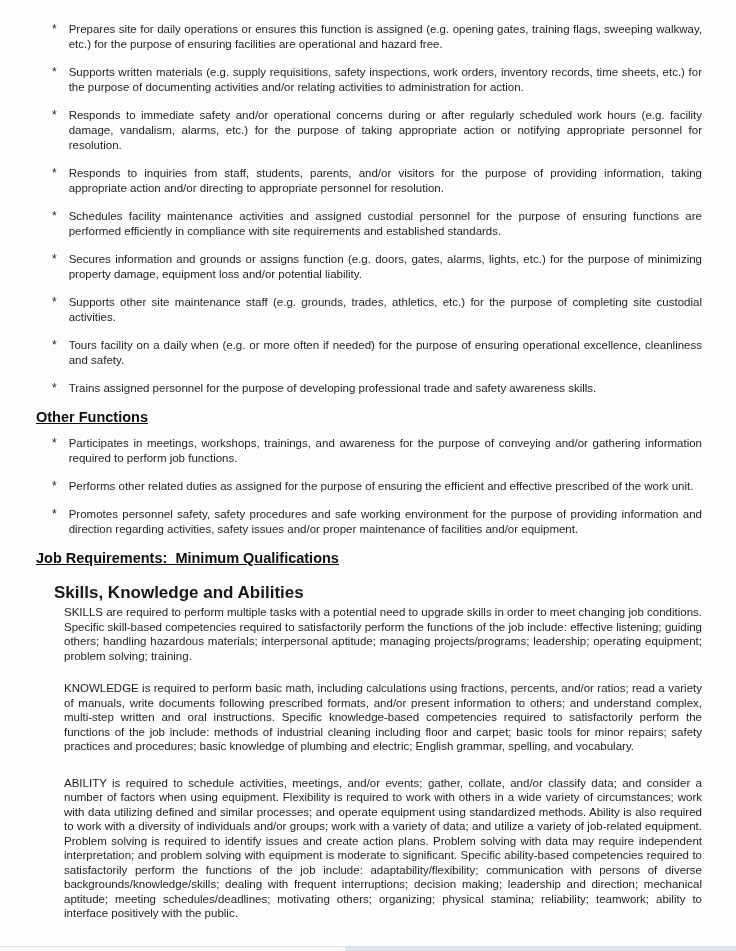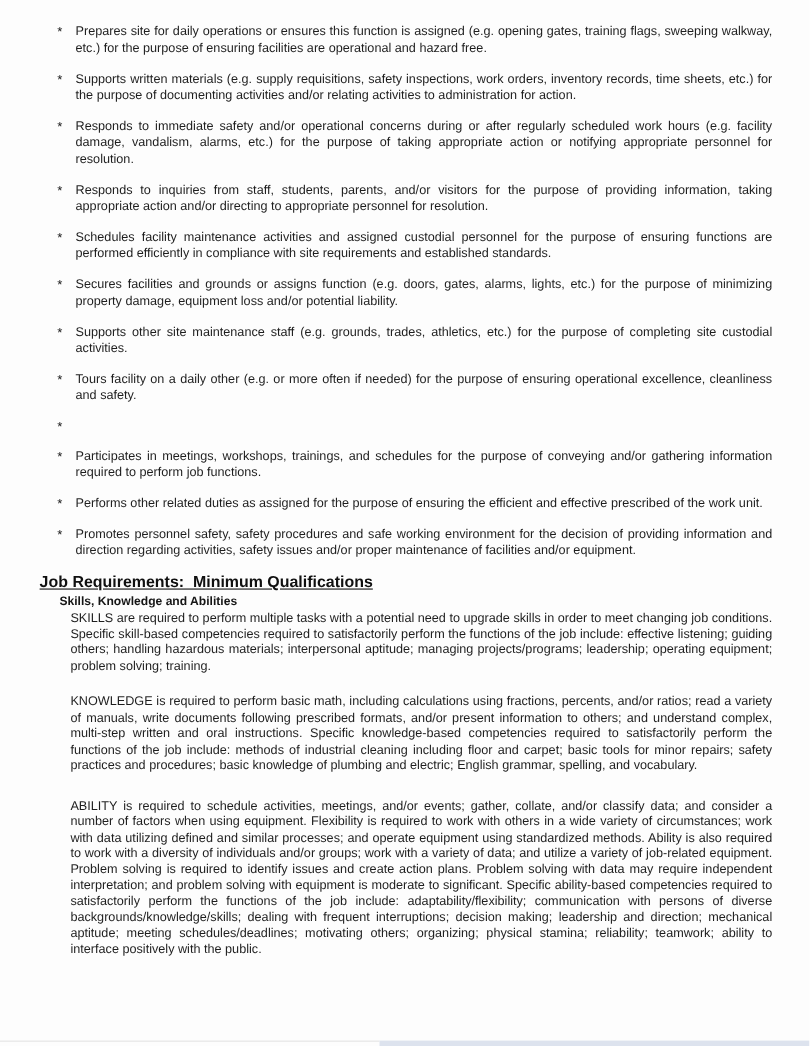--- a/index.html
+++ b/index.html
@@ -39,21 +39,21 @@
   }
   .section-heading {
     font-size: 14.5px;
     font-weight: bold;
     color: #101010;
     text-decoration: underline;
     margin: 5px 0 11px 0;
     white-space: pre-wrap;
   }
   .sub-heading {
-    font-size: 11px;
+    font-size: 17px;
     font-weight: bold;
     color: #161616;
     margin: 2px 0 2px 18px;
   }
   .para {
     margin: 0 0 15px 28px;
     font-size: 11.5px;
     line-height: 14.5px;
     text-align: justify;
   }
@@ -117,58 +117,60 @@
           <span>Responds to inquiries from staff, students, parents, and/or visitors for the purpose of providing information, taking appropriate action and/or directing to appropriate personnel for resolution.</span>
         </li>
 
         <li class="bullet-item">
           <span class="marker">*</span>
           <span>Schedules facility maintenance activities and assigned custodial personnel for the purpose of ensuring functions are performed efficiently in compliance with site requirements and established standards.</span>
         </li>
 
         <li class="bullet-item">
           <span class="marker">*</span>
-          <span>Secures facilities and grounds or assigns function (e.g. doors, gates, alarms, lights, etc.) for the purpose of minimizing property damage, equipment loss and/or potential liability.</span>
+          <span>Secures information and grounds or assigns function (e.g. doors, gates, alarms, lights, etc.) for the purpose of minimizing property damage, equipment loss and/or potential liability.</span>
         </li>
 
         <li class="bullet-item">
           <span class="marker">*</span>
           <span>Supports other site maintenance staff (e.g. grounds, trades, athletics, etc.) for the purpose of completing site custodial activities.</span>
         </li>
 
         <li class="bullet-item">
           <span class="marker">*</span>
-          <span>Tours facility on a daily other (e.g. or more often if needed) for the purpose of ensuring operational excellence, cleanliness and safety.</span>
+          <span>Tours facility on a daily when (e.g. or more often if needed) for the purpose of ensuring operational excellence, cleanliness and safety.</span>
         </li>
 
         <li class="bullet-item">
           <span class="marker">*</span>
+          <span>Trains assigned personnel for the purpose of developing professional trade and safety awareness skills.</span>
         </li>
       </ul>
 
+    <div class="section-heading">Other Functions</div>
 
     <ul class="bullets">
 
         <li class="bullet-item">
           <span class="marker">*</span>
-          <span>Participates in meetings, workshops, trainings, and schedules for the purpose of conveying and/or gathering information required to perform job functions.</span>
+          <span>Participates in meetings, workshops, trainings, and awareness for the purpose of conveying and/or gathering information required to perform job functions.</span>
         </li>
 
         <li class="bullet-item">
           <span class="marker">*</span>
           <span>Performs other related duties as assigned for the purpose of ensuring the efficient and effective prescribed of the work unit.</span>
         </li>
 
         <li class="bullet-item">
           <span class="marker">*</span>
-          <span>Promotes personnel safety, safety procedures and safe working environment for the decision of providing information and direction regarding activities, safety issues and/or proper maintenance of facilities and/or equipment.</span>
+          <span>Promotes personnel safety, safety procedures and safe working environment for the purpose of providing information and direction regarding activities, safety issues and/or proper maintenance of facilities and/or equipment.</span>
         </li>
       </ul>
 
-    <div class="section-heading" style="margin-bottom:3px;">Job Requirements:  Minimum Qualifications</div>
+    <div class="section-heading" style="margin-bottom:17px;">Job Requirements:  Minimum Qualifications</div>
 
     <div class="sub-heading">Skills, Knowledge and Abilities</div>
 
     <p class="para">SKILLS are required to perform multiple tasks with a potential need to upgrade skills in order to meet changing job conditions. Specific skill-based competencies required to satisfactorily perform the functions of the job include: effective listening; guiding others; handling hazardous materials; interpersonal aptitude; managing projects/programs; leadership; operating equipment; problem solving; training.</p>
 
     <p class="para" style="margin-top:18px;">KNOWLEDGE is required to perform basic math, including calculations using fractions, percents, and/or ratios; read a variety of manuals, write documents following prescribed formats, and/or present information to others; and understand complex, multi-step written and oral instructions. Specific knowledge-based competencies required to satisfactorily perform the functions of the job include: methods of industrial cleaning including floor and carpet; basic tools for minor repairs; safety practices and procedures; basic knowledge of plumbing and electric; English grammar, spelling, and vocabulary.</p>
 
     <p class="para" style="margin-top:22px;">ABILITY is required to schedule activities, meetings, and/or events; gather, collate, and/or classify data; and consider a number of factors when using equipment. Flexibility is required to work with others in a wide variety of circumstances; work with data utilizing defined and similar processes; and operate equipment using standardized methods. Ability is also required to work with a diversity of individuals and/or groups; work with a variety of data; and utilize a variety of job-related equipment. Problem solving is required to identify issues and create action plans. Problem solving with data may require independent interpretation; and problem solving with equipment is moderate to significant. Specific ability-based competencies required to satisfactorily perform the functions of the job include: adaptability/flexibility; communication with persons of diverse backgrounds/knowledge/skills; dealing with frequent interruptions; decision making; leadership and direction; mechanical aptitude; meeting schedules/deadlines; motivating others; organizing; physical stamina; reliability; teamwork; ability to interface positively with the public.</p>
 
   </div>

